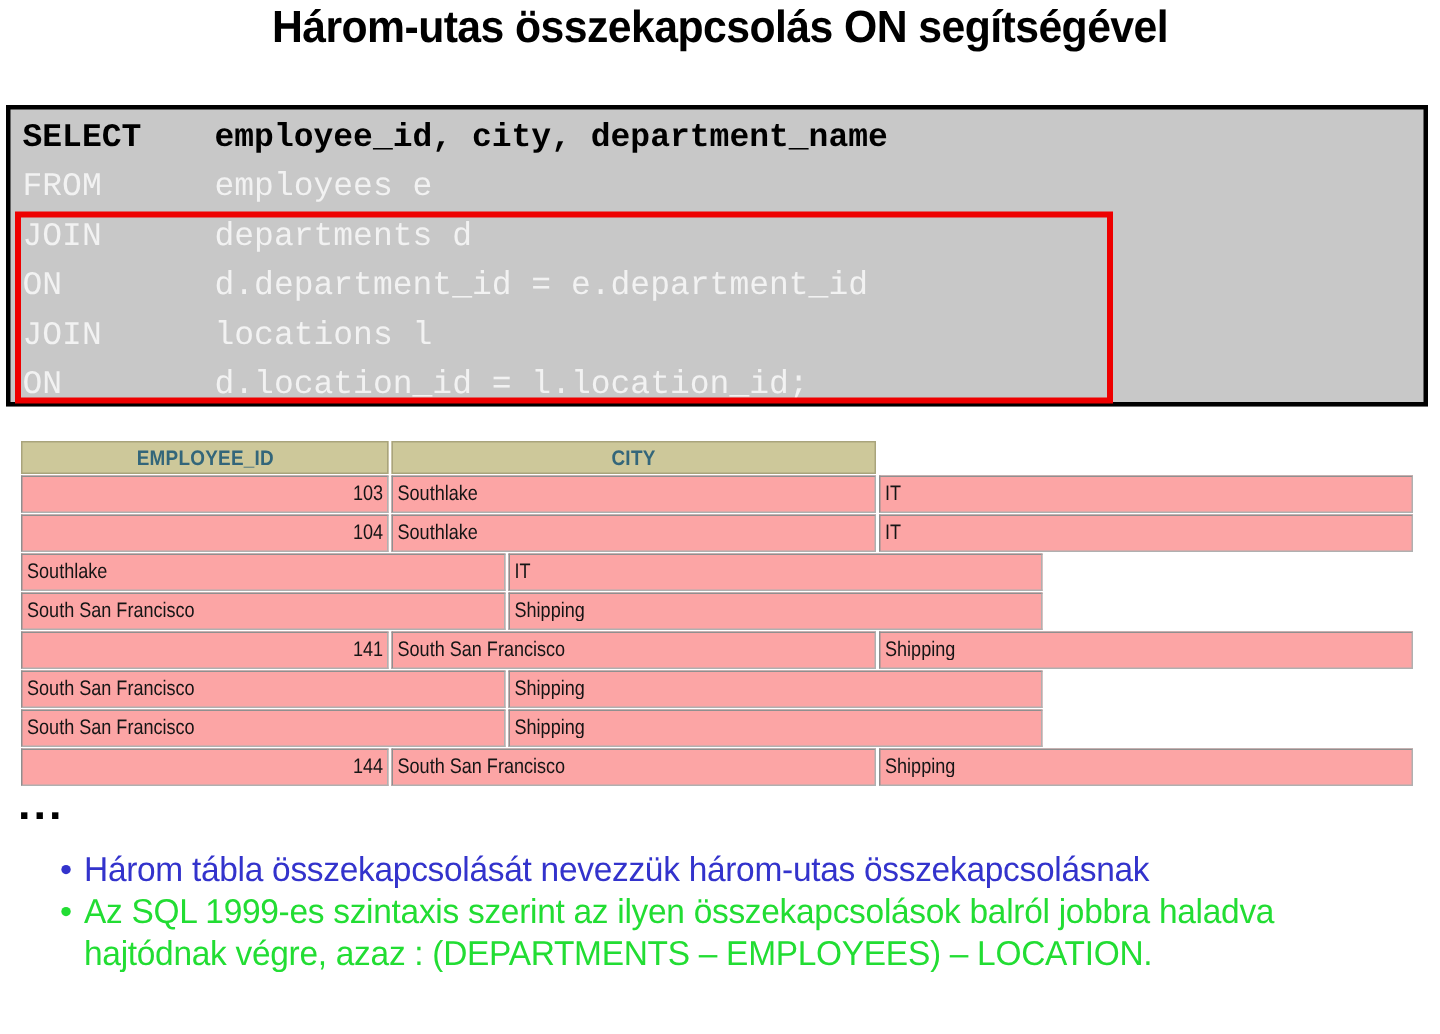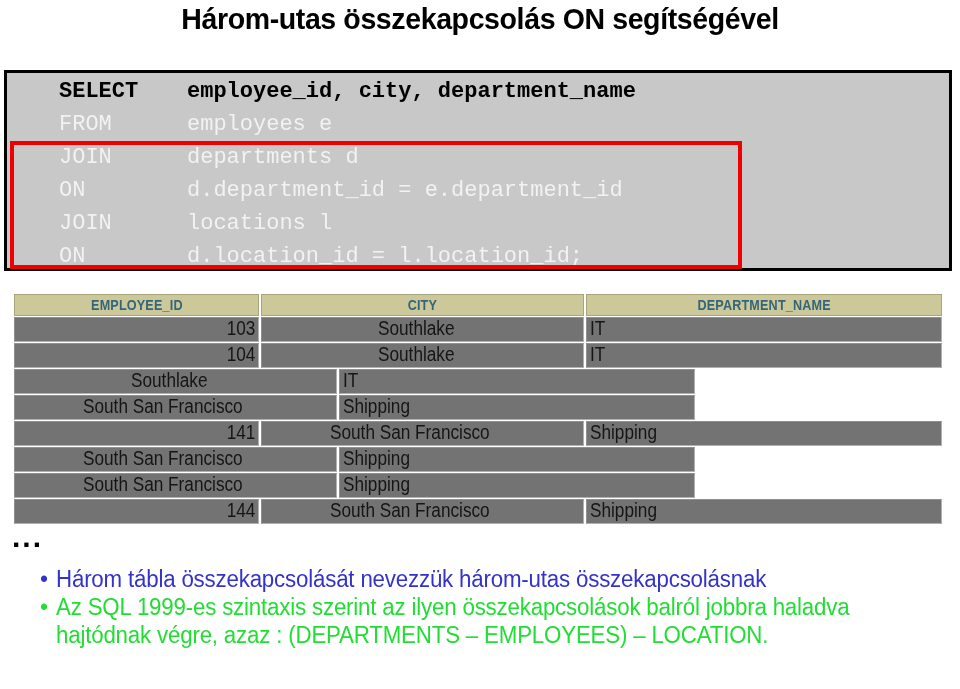--- a/index.html
+++ b/index.html
@@ -66,21 +66,20 @@
   }
   .sql-line {
     display: block;
     height: 33px;
     padding-left: 8px;
   }
   .sql-kw {
     display: inline-block;
     width: 128px;
     vertical-align: top;
-    margin-left: 44px;
   }
   .sql-line.first {
     color: #000000;
     font-weight: bold;
   }
   .sql-line.first .sql-kw {
     width: 128px;
   }
   .sql-line.rest {
     color: #f2f2f2;
@@ -101,40 +100,40 @@
     margin-bottom: 1px;
   }
   .grid-row.header-row {
     height: 22px;
   }
   .grid-cell {
     box-sizing: border-box;
     border: 1px solid #b0b0b0;
     border-top-color: #8f8f8f;
     border-left-color: #8f8f8f;
-    background: #737373;
-    font-family: "Liberation Sans", sans-serif;
-    font-size: 20px;
+    background: #fca5a5;
+    font-family: "Liberation Sans", sans-serif;
+    font-size: 14px;
     line-height: 21px;
     color: #151515;
     padding: 0 3px;
     overflow: hidden;
     white-space: nowrap;
     transform-origin: left center;
   }
   .grid-cell .cell-txt {
     display: inline-block;
     transform: scaleX(0.86);
     transform-origin: left center;
   }
   .grid-cell.num .cell-txt {
     transform-origin: right center;
   }
   .col-emp { width: 245px; margin-right: 2px; text-align: right; }
-  .col-city { width: 323px; margin-right: 2px; text-align: center; }
+  .col-city { width: 323px; margin-right: 2px; }
   .col-dept { width: 356px; }
   .header-row .grid-cell {
     background: #cdc89a;
     border: 1px solid #a9a47c;
     color: #33667a;
     font-weight: bold;
     font-size: 14px;
     line-height: 20px;
     text-align: center;
     letter-spacing: 0.2px;
@@ -194,21 +193,20 @@
 
 <div id="sql-panel">
   <div class="sql-lines" id="sql-lines"><div class="sql-line first"><span class="sql-kw">SELECT</span><span class="sql-rest">employee_id, city, department_name</span></div><div class="sql-line rest"><span class="sql-kw">FROM</span><span class="sql-rest">employees e</span></div><div class="sql-line rest"><span class="sql-kw">JOIN</span><span class="sql-rest">departments d</span></div><div class="sql-line rest"><span class="sql-kw">ON</span><span class="sql-rest">d.department_id = e.department_id</span></div><div class="sql-line rest"><span class="sql-kw">JOIN</span><span class="sql-rest">locations l</span></div><div class="sql-line rest"><span class="sql-kw">ON</span><span class="sql-rest">d.location_id = l.location_id;</span></div></div>
   <div id="sql-highlight-box"></div>
 </div>
 
 <div id="result-grid">
   <div class="grid-row header-row">
     <div class="grid-cell col-emp"><span class="cell-txt">EMPLOYEE_ID</span></div>
     <div class="grid-cell col-city"><span class="cell-txt">CITY</span></div>
-    <div class="grid-cell col-dept"><span class="cell-txt">DEPARTMENT_NAME</span></div>
   </div>
   <div id="grid-body">
       <div class="grid-row">
         <div class="grid-cell col-emp num"><span class="cell-txt">103</span></div>
         <div class="grid-cell col-city"><span class="cell-txt">Southlake</span></div>
         <div class="grid-cell col-dept"><span class="cell-txt">IT</span></div>
       </div>
       <div class="grid-row">
         <div class="grid-cell col-emp num"><span class="cell-txt">104</span></div>
         <div class="grid-cell col-city"><span class="cell-txt">Southlake</span></div>

